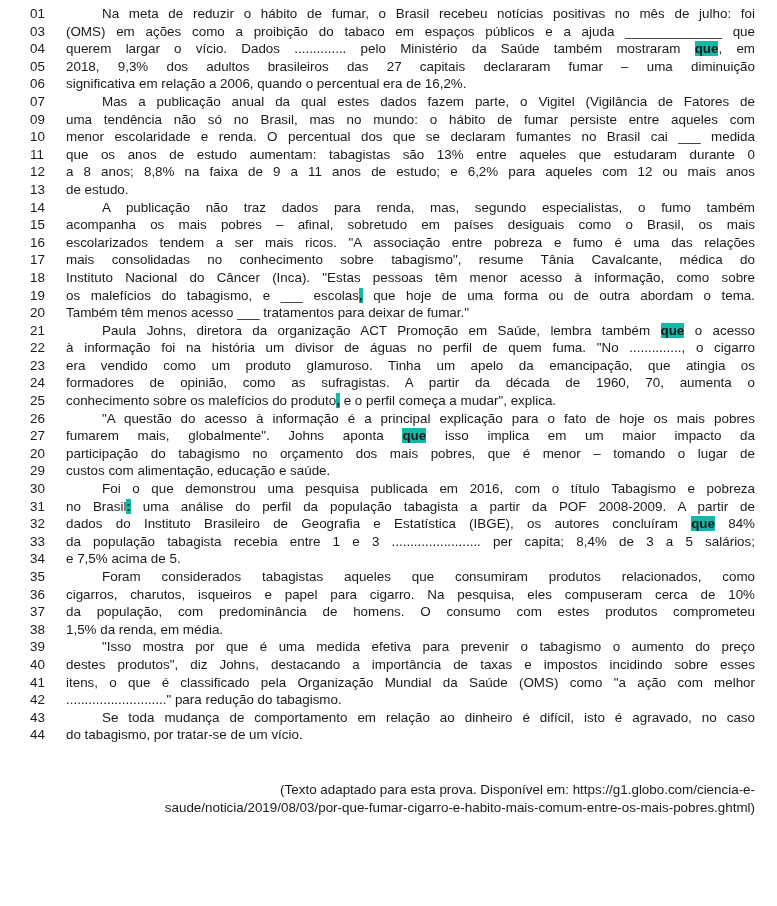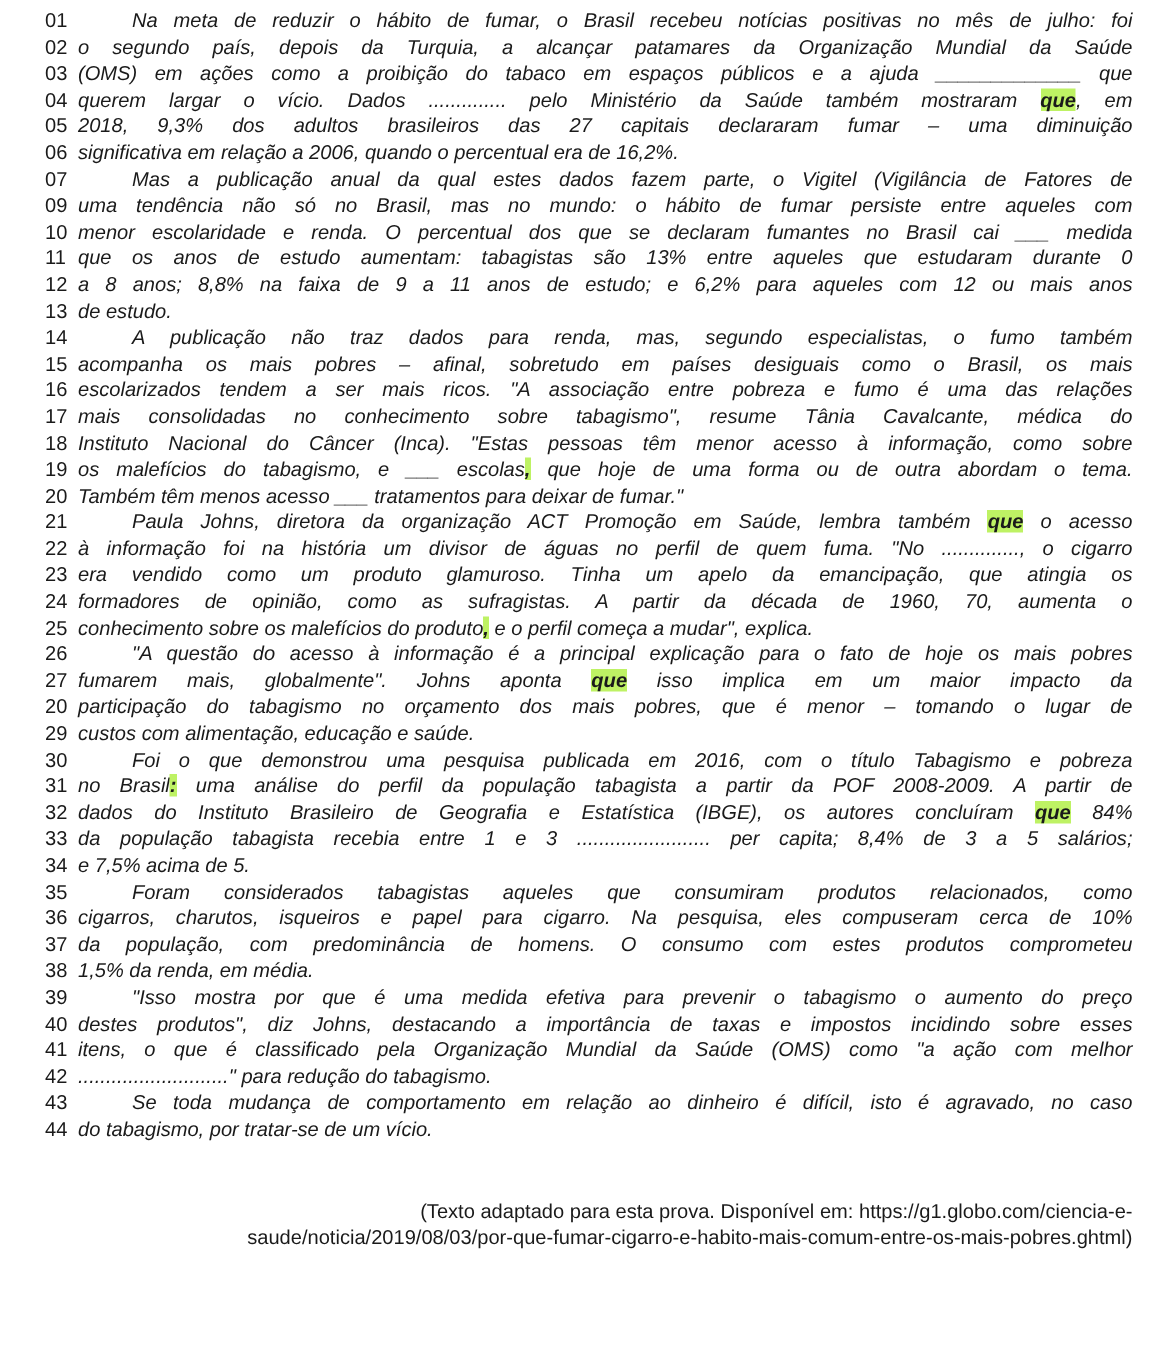--- a/index.html
+++ b/index.html
@@ -18,51 +18,46 @@
   }
   .lines { }
   .line {
     display:flex;
     font-size:13.4px;
     line-height:17.6px;
   }
   .num { flex:none; width:22px; }
   .txt {
     flex:1;
-    margin-left:0;
+    margin-left:14px;
     text-align:justify;
     text-align-last:left;
     text-justify:inter-word;
-    font-style:italic;
   }
   .line.just .txt { text-align-last:justify; }
   .line.ind .txt { text-indent:36px; }
   .hl {
-    background:#bef264;
+    background:#14b8a6;
     font-weight:bold;
   }
   .footer {
     margin-top:37px;
     text-align:right;
     font-size:13.4px;
     line-height:17.6px;
   }
 </style>
 </head>
 <body>
 
 <div class="page">
   <div class="lines">
       <div class="line just ind">
         <span class="num">01</span>
         <span class="txt"><span>Na meta de reduzir o hábito de fumar, o Brasil recebeu notícias positivas no mês de julho: foi</span></span>
-      </div>
-      <div class="line just">
-        <span class="num">02</span>
-        <span class="txt"><span>o segundo país, depois da Turquia, a alcançar patamares da Organização Mundial da Saúde</span></span>
       </div>
       <div class="line just">
         <span class="num">03</span>
         <span class="txt"><span>(OMS) em ações como a proibição do tabaco em espaços públicos e a ajuda _____________ que</span></span>
       </div>
       <div class="line just">
         <span class="num">04</span>
         <span class="txt"><span>querem largar o vício. Dados .............. pelo Ministério da Saúde também mostraram </span><span class="hl">que</span><span>, em</span></span>
       </div>
       <div class="line just">

